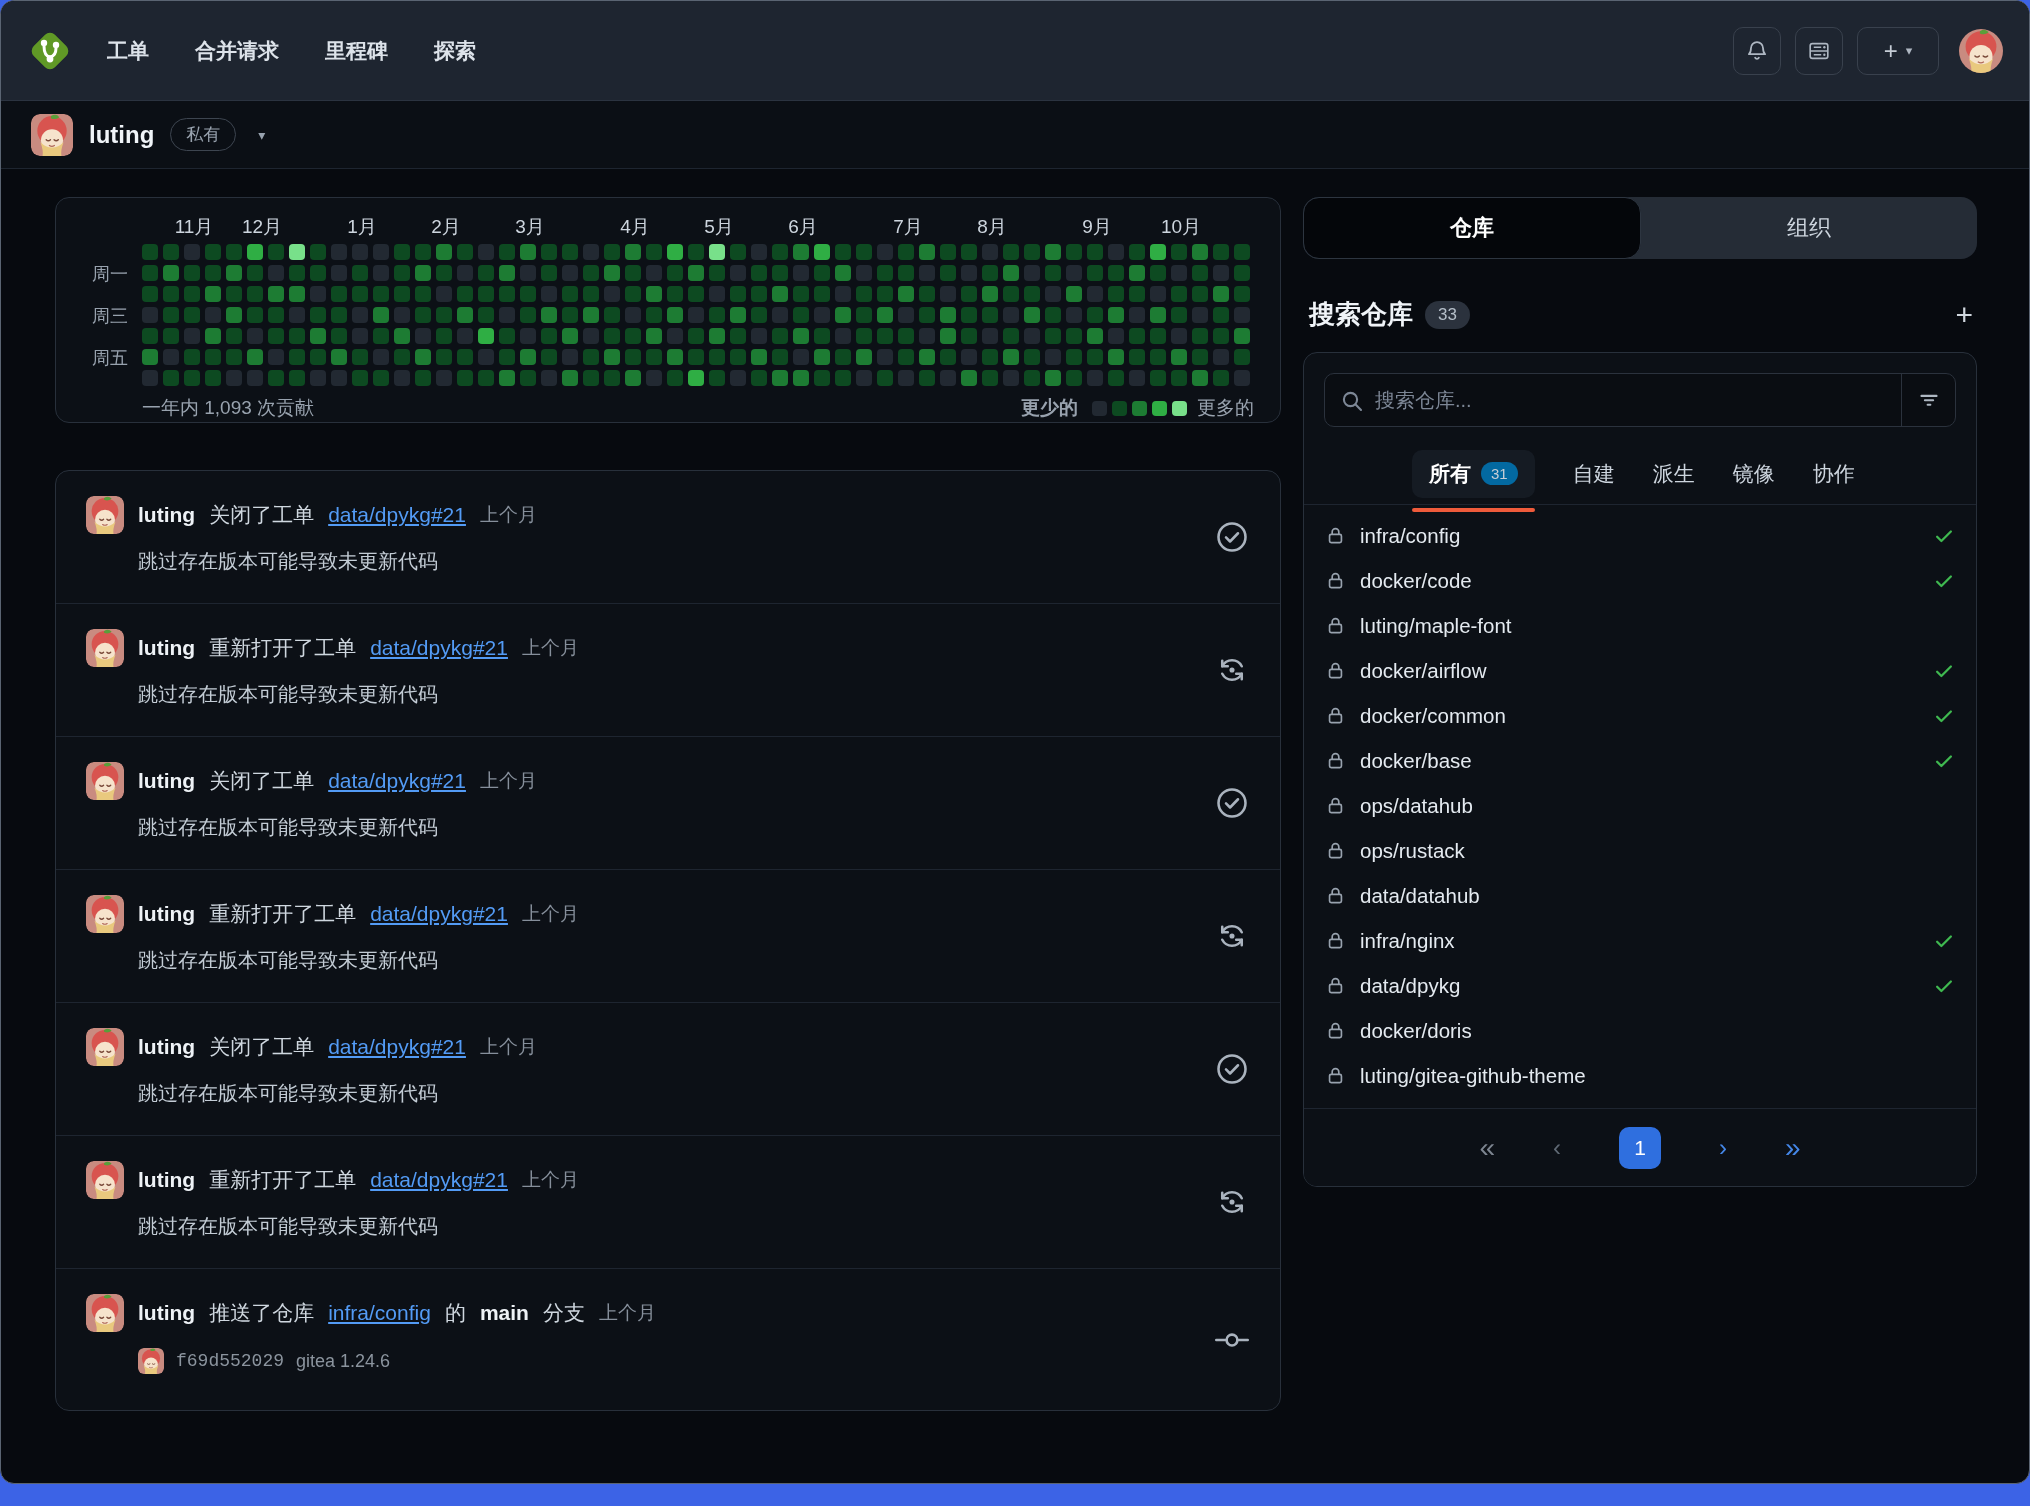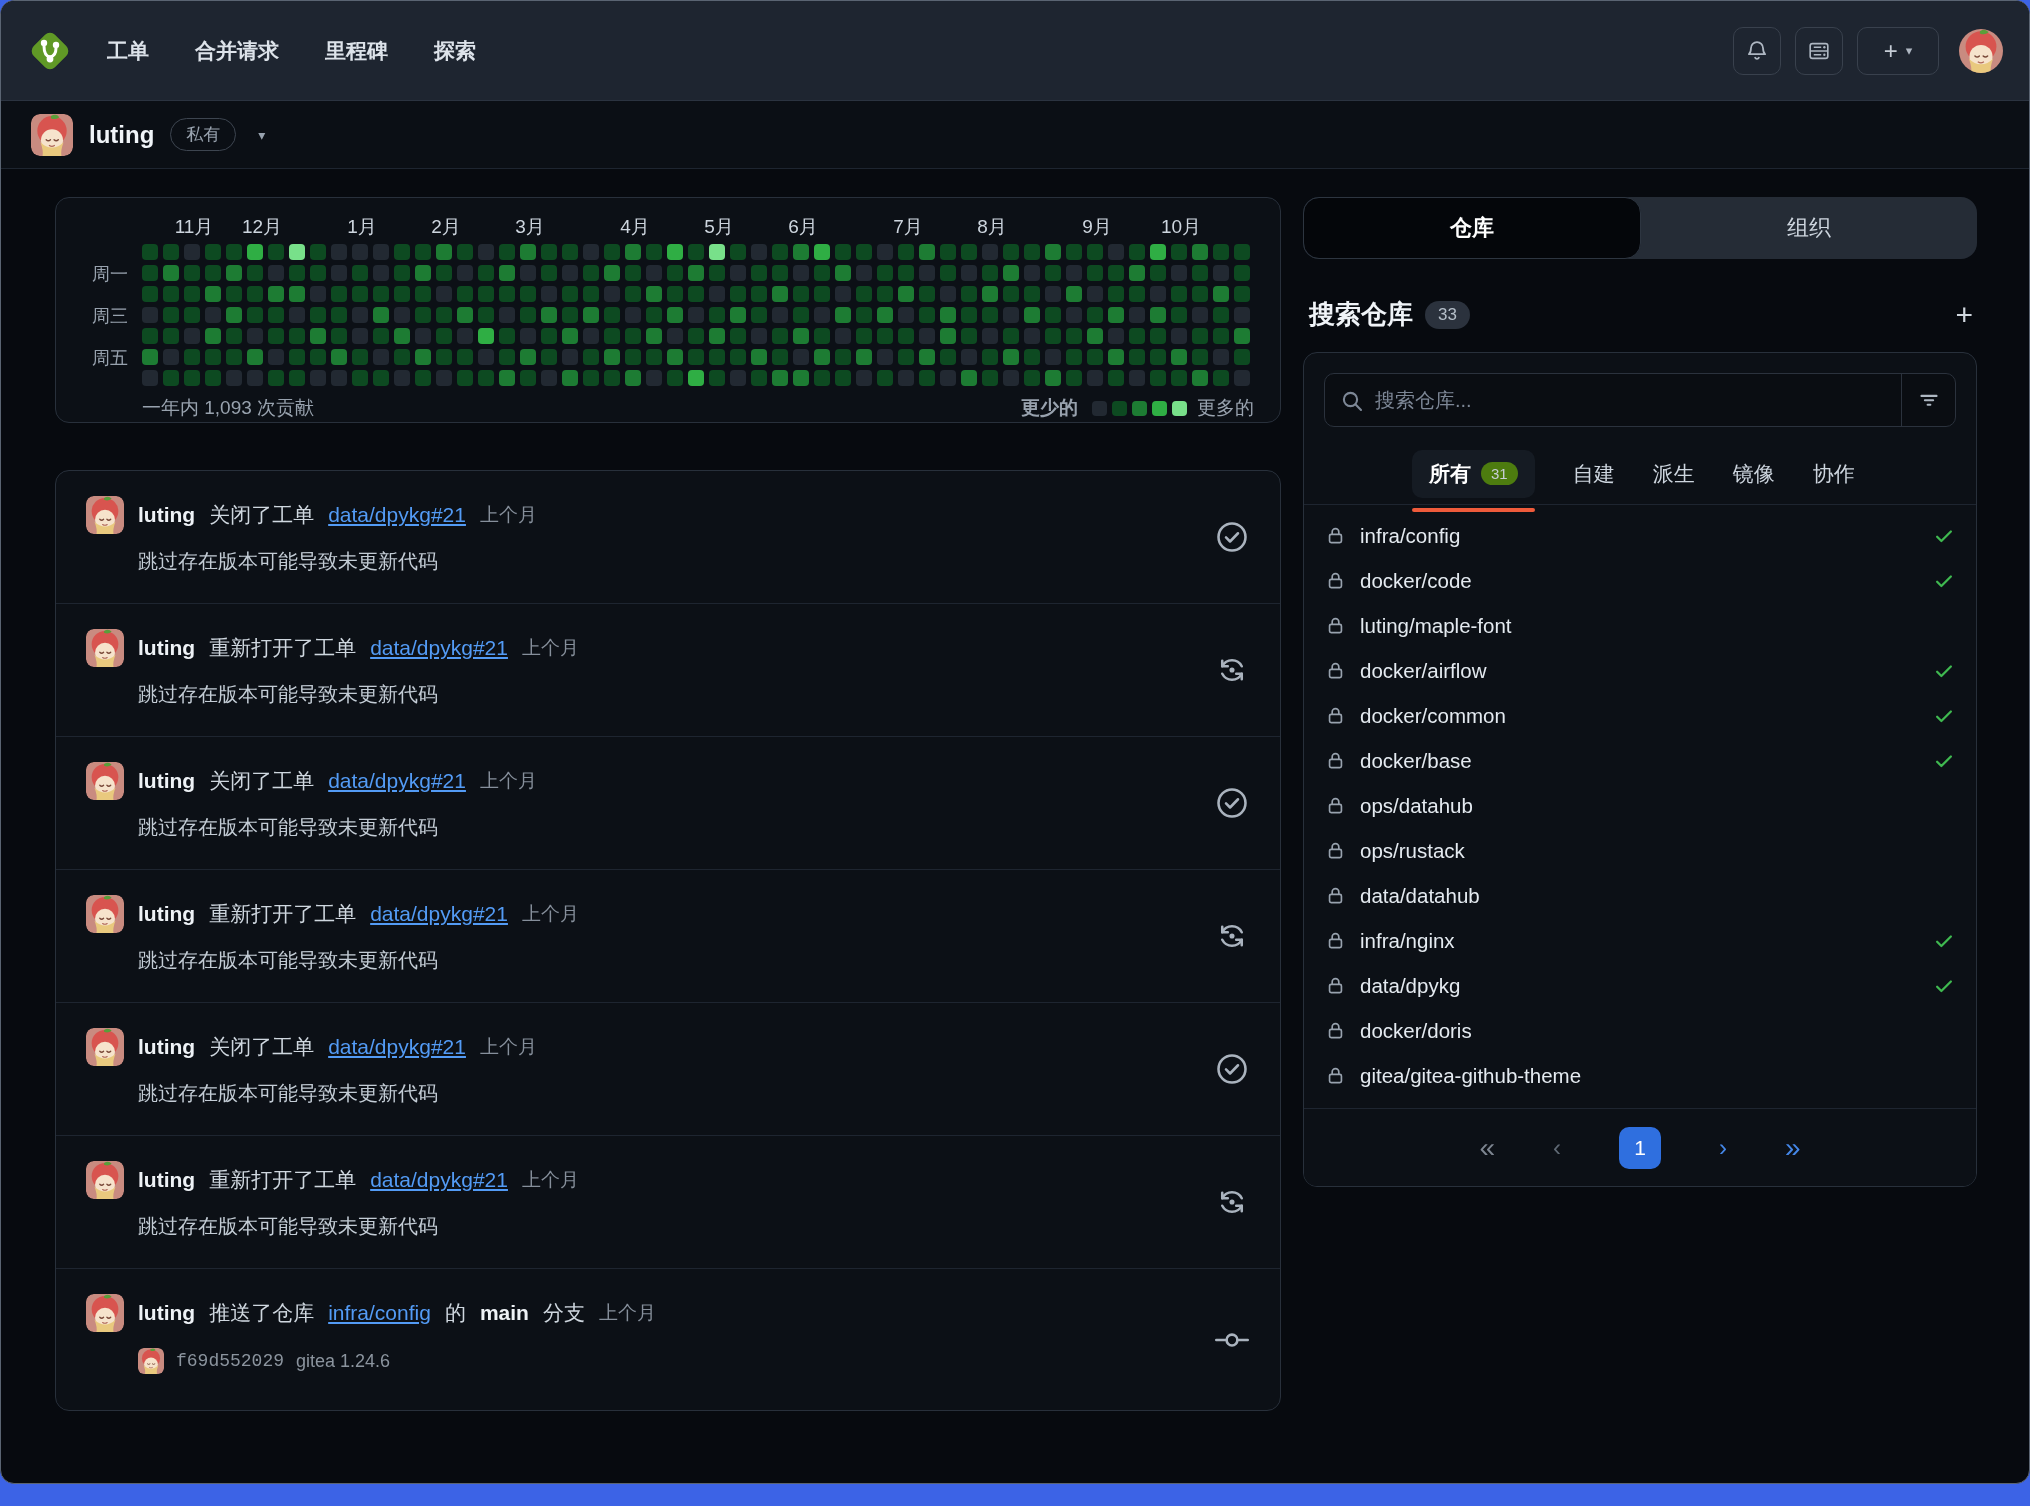--- a/index.html
+++ b/index.html
@@ -109,21 +109,21 @@
                 align-items:center; justify-content:center; color:#aeb7c2; cursor:pointer; }
   .filter-btn svg { width:22px; height:22px; }
 
   .filters { display:flex; align-items:center; gap:38px; padding:0 20px 0 108px;
              margin-top:16px; height:62px; border-bottom:1px solid #1e2530; }
   .filter { color:#cdd5de; font-size:21px; cursor:pointer; }
   .filter.active { background:#151b23; border-radius:10px; padding:10px 17px; display:flex;
                    align-items:center; gap:10px; font-weight:700; color:#ffffff; position:relative; }
   .filter.active::after { content:""; position:absolute; left:0; right:0; bottom:-14px;
                           height:4px; background:#ef5b3b; border-radius:2px; }
-  .filter-badge { background:#4d7c0f; color:#c6cdd5; border-radius:999px; font-size:15px;
+  .filter-badge { background:#0369a1; color:#c6cdd5; border-radius:999px; font-size:15px;
                   padding:3px 10px; font-weight:400; }
 
   .repo-list { padding:8px 22px 10px; }
   .repo-row { display:flex; align-items:center; height:45px; gap:15px; cursor:pointer; }
   .repo-lock { width:19px; height:19px; color:#98a2ae; flex:none; }
   .repo-lock svg { width:19px; height:19px; }
   .repo-name { color:#e4eaf0; font-size:20.5px; }
   .repo-check { margin-left:auto; width:20px; height:20px; color:#3fb950; }
   .repo-check svg { width:20px; height:20px; }
 
@@ -981,21 +981,21 @@
               </span>
               <a class="repo-name">docker/doris</a>
             </div>
             <div class="repo-row">
               <span class="repo-lock">
                 <svg viewBox="0 0 16 16" fill="none" stroke="currentColor" stroke-width="1.4">
                   <rect x="3" y="7" width="10" height="7" rx="1.4"></rect>
                   <path d="M5.2 7 V5 a2.8 2.8 0 0 1 5.6 0 v2"></path>
                 </svg>
               </span>
-              <a class="repo-name">gitea/gitea-github-theme</a>
+              <a class="repo-name">luting/gitea-github-theme</a>
             </div>
           </div>
 
         <div class="pagination">
           <span class="pg pg-first">«</span>
           <span class="pg pg-prev">‹</span>
           <span class="pg pg-cur">1</span>
           <span class="pg pg-next">›</span>
           <span class="pg pg-last">»</span>
         </div>

